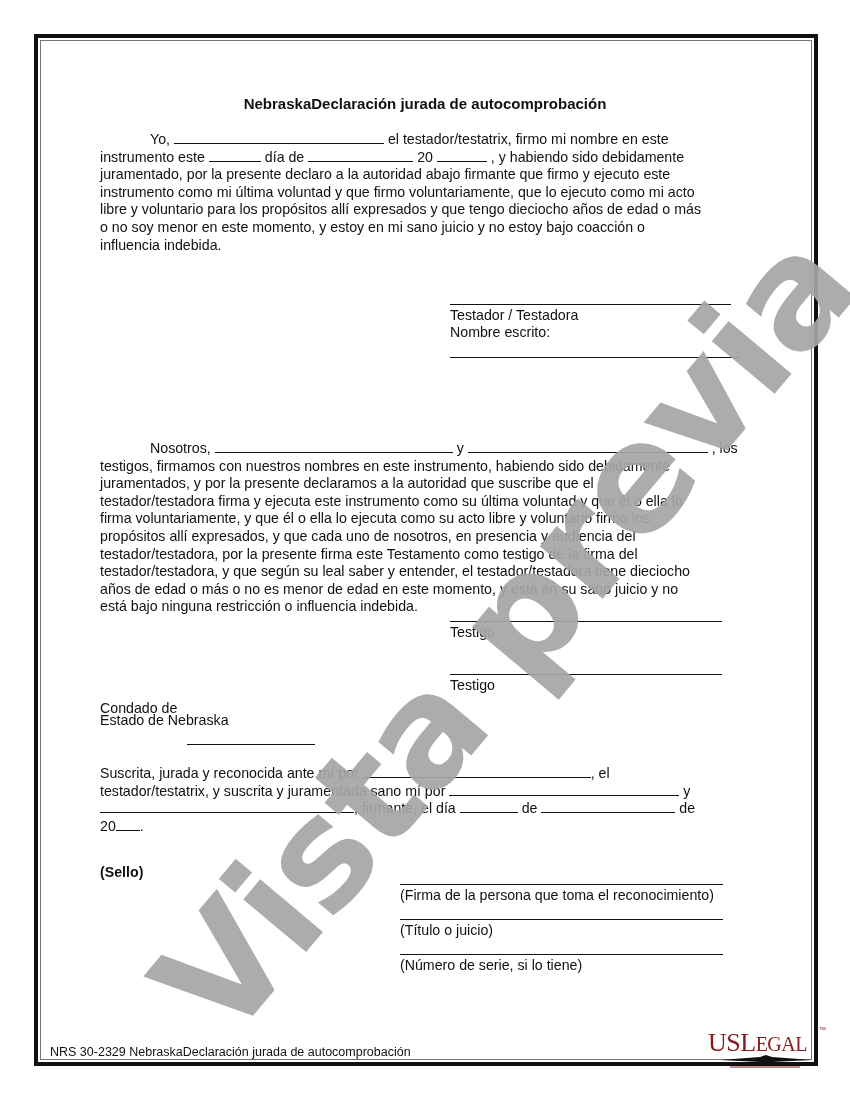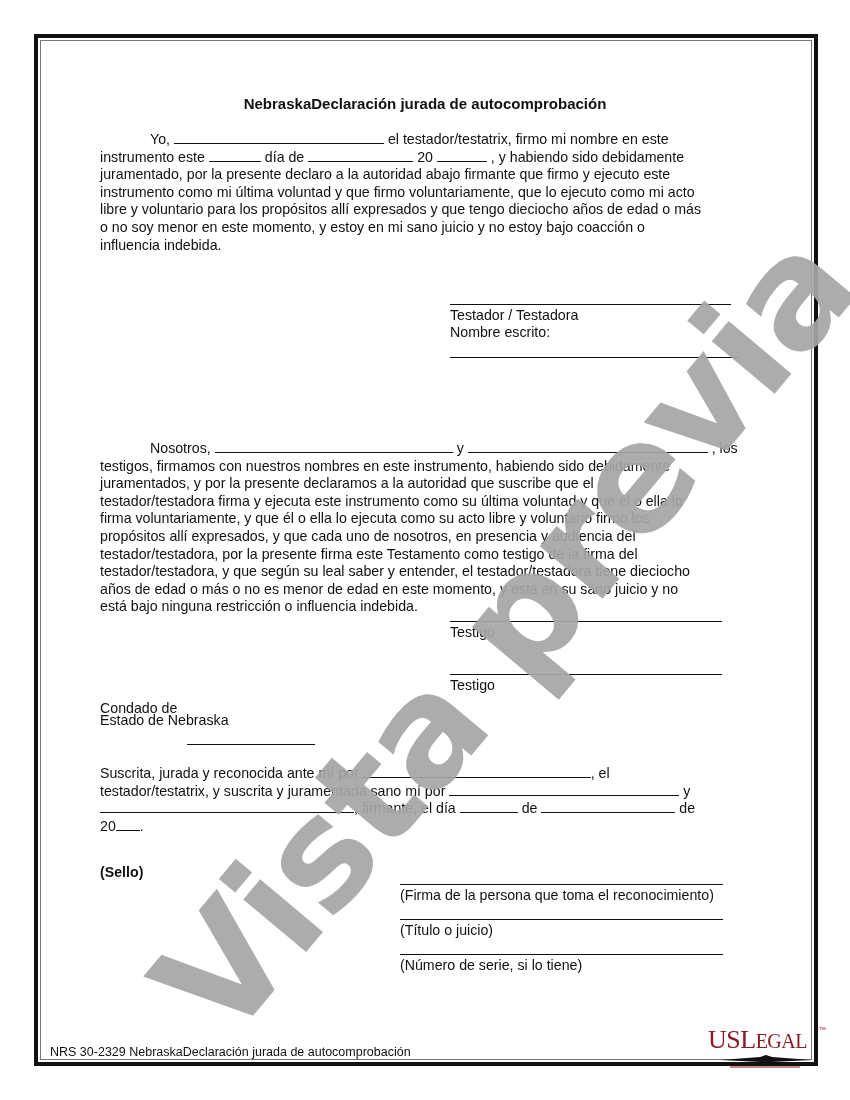--- a/index.html
+++ b/index.html
@@ -20,21 +20,21 @@
 
     .para { position: absolute; left: 100px; width: 660px; font-size: 14.2px; line-height: 17.6px; }
     .para .line { display: block; white-space: nowrap; height: 17.6px; }
     .blank { display: inline-block; border-bottom: 1px solid #111; height: 13px; vertical-align: baseline; }
 
     .rule { position: absolute; height: 1px; background: #111; }
 
     .footer { position: absolute; left: 50px; top: 1045px; font-size: 12.5px; }
 
     .logo { position: absolute; left: 706px; top: 1024px; width: 120px; height: 40px; }
-    .logo-text { position: absolute; left: 2px; top: 0; font-family: "Liberation Serif", serif; font-size: 26px; color: #8b1c24; letter-spacing: -0.5px; line-height: 32px; }
+    .logo-text { position: absolute; left: 2px; top: 0; font-family: "Liberation Serif", serif; font-size: 26px; color: #8b1c24; letter-spacing: -0.5px; line-height: 38px; }
     .logo-text .small { font-size: 20px; }
     .logo-tm { position: absolute; left: 113px; top: 2px; font-size: 7px; color: #8b1c24; }
     .logo-wing { position: absolute; left: 14px; top: 31px; }
     .logo-tag { position: absolute; left: 24px; top: 42px; width: 70px; height: 2px; background: #b55; opacity: 0.7; }
 
     .watermark {
       position: absolute; left: 10px; top: 560px;
       font-family: "DejaVu Sans", sans-serif; font-weight: bold;
       font-size: 150px; color: #a6a6a6; opacity: 0.92;
       transform: rotate(-50deg); transform-origin: center center;

